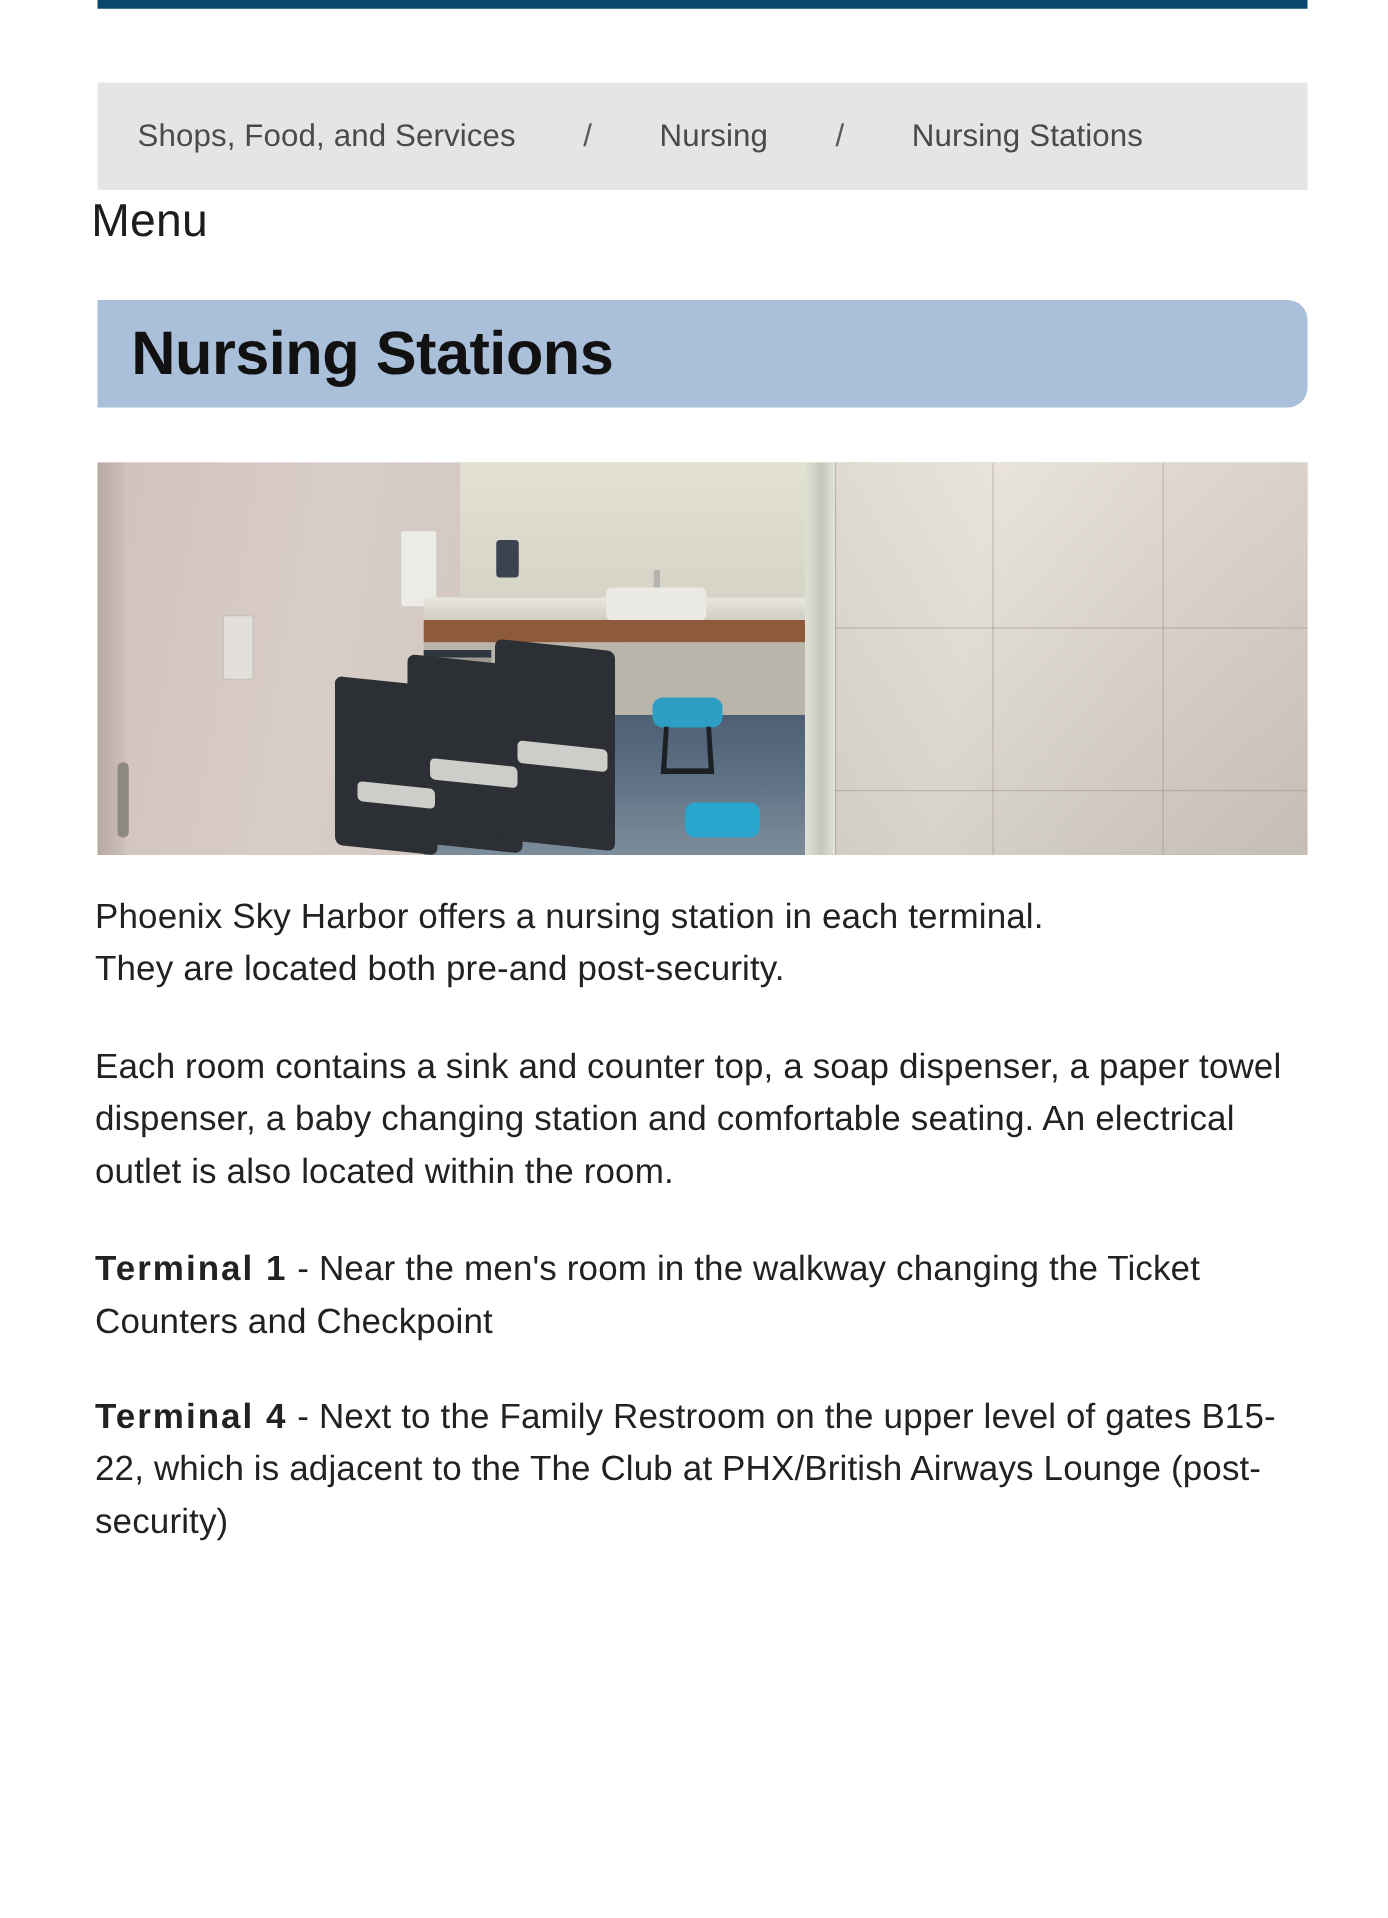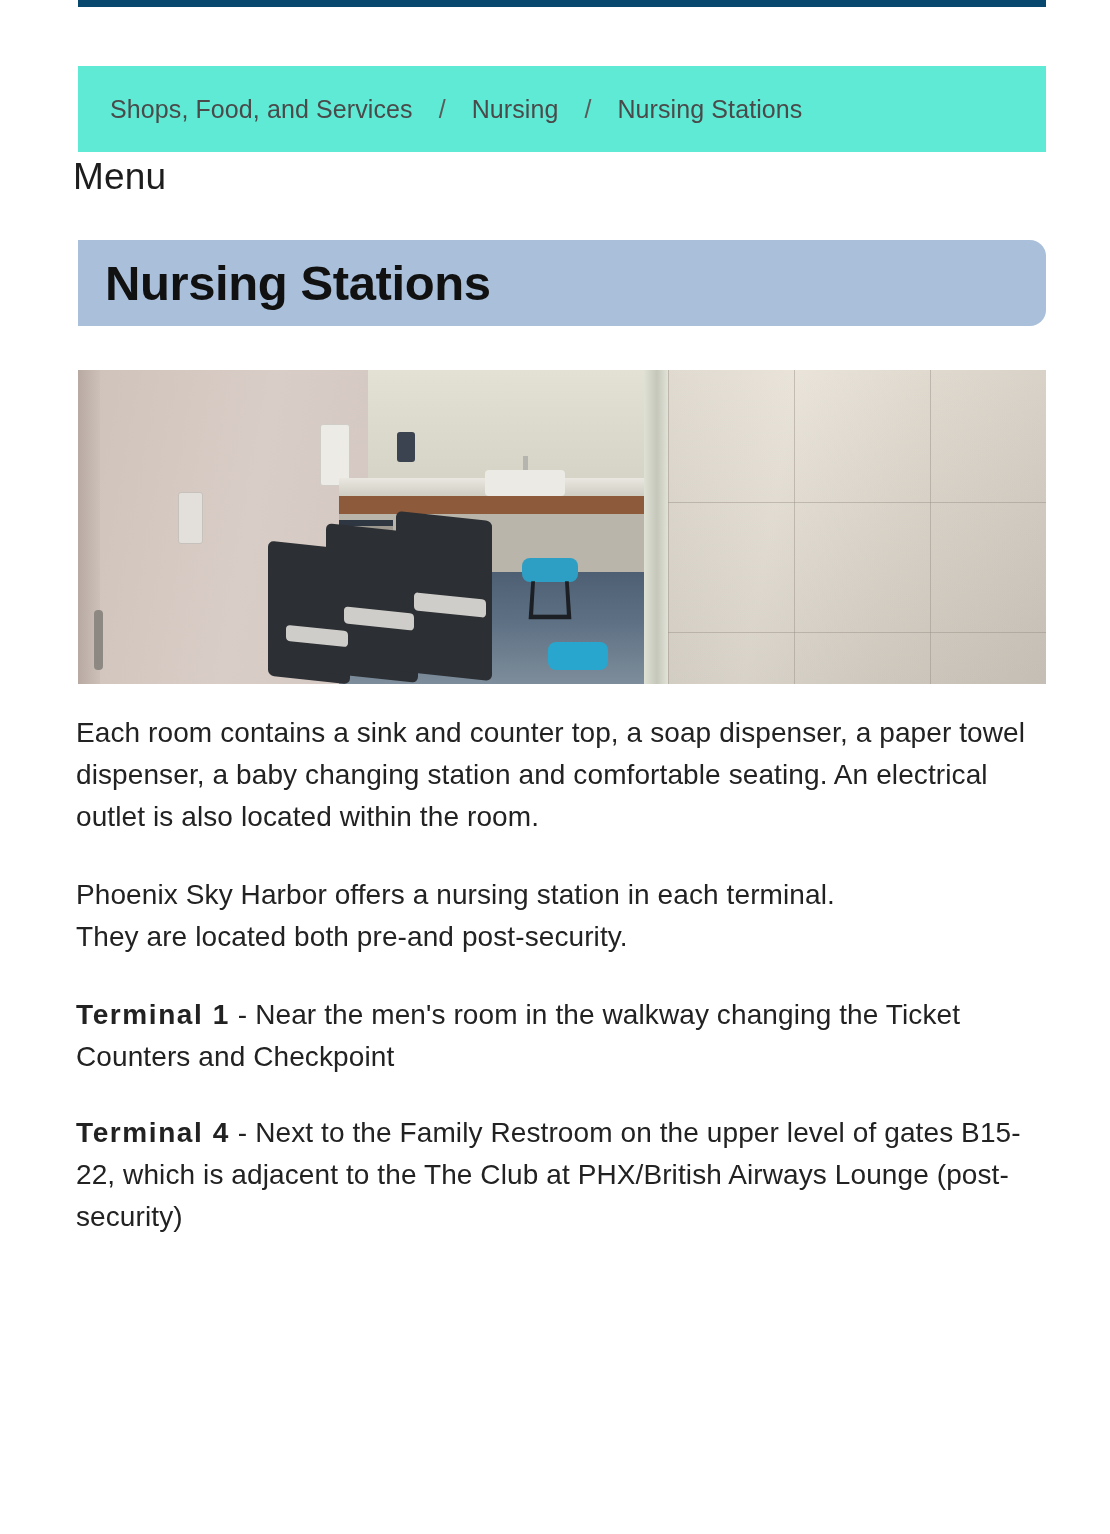--- a/index.html
+++ b/index.html
@@ -28,25 +28,26 @@
     background: #08486e;
   }
 
   
   .breadcrumb {
     position: absolute;
     left: 78px;
     top: 66px;
     width: 968px;
     height: 86px;
-    background: #5eead4;
+    background: #e5e5e5;
     display: flex;
     align-items: center;
     padding-left: 32px;
     white-space: nowrap;
+    gap: 28px;
   }
   .crumb {
     font-size: 25px;
     color: #4a4a4a;
     font-family: "Liberation Sans", sans-serif;
     letter-spacing: .1px;
   }
   .crumb-sep {
     font-size: 25px;
     color: #5a5a5a;
@@ -362,22 +363,22 @@
     <div class="tile-line tl1"></div>
     <div class="tile-line tl2"></div>
     <div class="tile-line tl3"></div>
     <div class="tile-line tl4"></div>
     <div class="tile-line tl5"></div>
 
   </div>
 </figure>
 
 <main class="content">
+  <p class="para narrow">Phoenix Sky Harbor offers a nursing station in each terminal. They are located both pre-and post-security.</p>
   <p class="para">Each room contains a sink and counter top, a soap dispenser, a paper towel dispenser, a baby changing station and comfortable seating. An electrical outlet is also located within the room.</p>
-  <p class="para narrow">Phoenix Sky Harbor offers a nursing station in each terminal. They are located both pre-and post-security.</p>
 
   <p class="para terminal">
     <span class="term-label">Terminal 1</span><span> - Near the men's room in the walkway changing the Ticket Counters and Checkpoint</span>
   </p>
 
 
 
   <p class="para terminal">
     <span class="term-label">Terminal 4</span><span> -  Next to the Family Restroom on the upper level of gates B15-22, which is adjacent to the The Club at PHX/British Airways Lounge (post-security)</span>
   </p>

